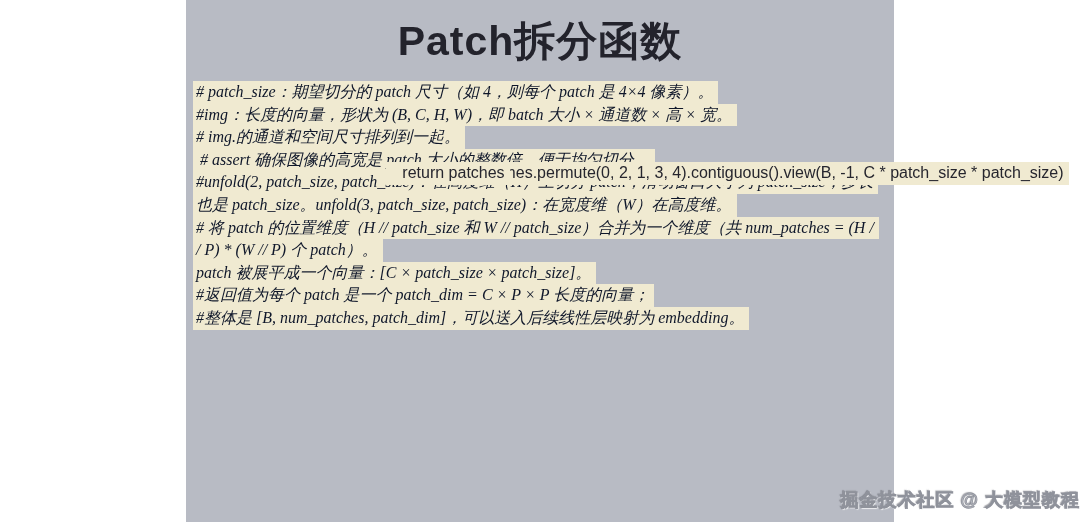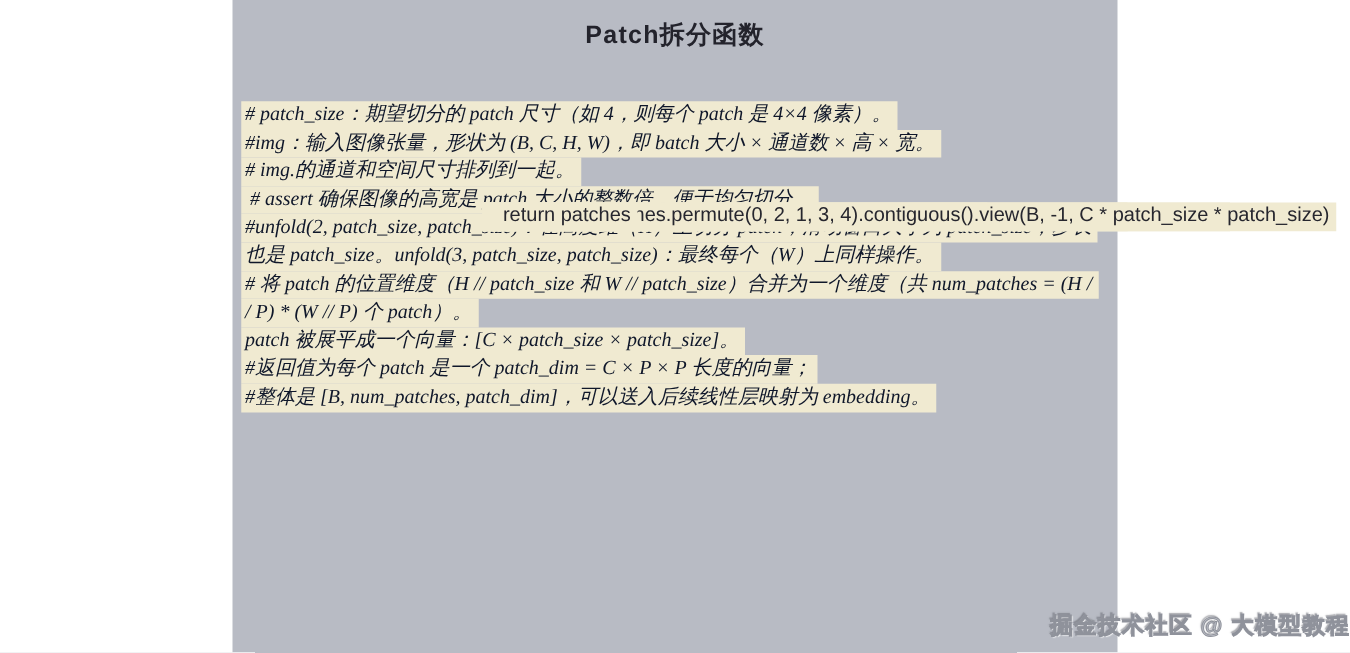--- a/index.html
+++ b/index.html
@@ -22,21 +22,21 @@
     width: 708px;
     height: 522px;
     background: #b8bbc4;
   }
   .title {
     position: absolute;
     left: 186px;
     top: 14px;
     width: 708px;
     text-align: center;
-    font-size: 20px;
+    font-size: 41px;
     font-weight: 700;
     color: #23232c;
     letter-spacing: 1px;
     font-family: "Liberation Sans", sans-serif;
   }
   .code {
     position: absolute;
     left: 193px;
     top: 81px;
     width: 700px;
@@ -84,27 +84,27 @@
 
 <div class="stage">
   <div class="panel"></div>
 
   <div class="title">Patch拆分函数</div>
 
   <div class="code">
     <div class="line code"><span class="hl">def split_patches(img, patch_size):</span></div>
     <div class="line comment"><span class="hl"># patch_size：期望切分的 patch 尺寸（如 4，则每个 patch 是 4×4 像素）。</span></div>
     <div class="line code"><span class="hl">   B, C, H, W = img.shape</span></div>
-    <div class="line comment"><span class="hl">#img：输入图像张量，形状为 (B, C, H, W)，即 batch 大小 × 通道数 × 高 × 宽。</span></div>
+    <div class="line comment"><span class="hl">#img：长度的向量，形状为 (B, C, H, W)，即 batch 大小 × 通道数 × 高 × 宽。</span></div>
     <div class="line comment"><span class="hl"># img.的通道和空间尺寸排列到一起。</span></div>
     <div class="line code"><span class="hl">   assert H % patch_size == 0 and W % patch_size == 0</span></div>
     <div class="line comment"><span class="hl"> # assert 确保图像的高宽是 patch 大小的整数倍，便于均匀切分。</span></div>
     <div class="line code"><span class="hl">   patches = img.unfold(2, patch_size, patch_size).unfold(3, patch_size, patch_size)</span></div>
     <div class="line comment"><span class="hl">#unfold(2, patch_size, patch_size)：在高度维（H）上切分 patch，滑动窗口大小为 patch_size，步长</span></div>
-    <div class="line comment"><span class="hl">也是 patch_size。unfold(3, patch_size, patch_size)：最终每个（W）上同样操作。</span></div>
+    <div class="line comment"><span class="hl">也是 patch_size。unfold(3, patch_size, patch_size)：在宽度维（W）在高度维。</span></div>
     <div class="line code"><span class="hl">   patches = patches.contiguous().view(B, C, -1, patch_size, patch_size)</span></div>
     <div class="line comment"><span class="hl"># 将 patch 的位置维度（H // patch_size 和 W // patch_size）合并为一个维度（共 num_patches = (H /</span></div>
     <div class="line comment"><span class="hl">/ P) * (W // P) 个 patch）。</span></div>
     <div class="line code"><span class="hl">   patches = patches.permute(0, 2, 1, 3, 4).contiguous().view(B, -1, C * patch_size * patch_size)</span></div>
     <div class="line comment"><span class="hl">patch 被展平成一个向量：[C × patch_size × patch_size]。</span></div>
     <div class="line code"><span class="hl">   return patches</span></div>
     <div class="line comment"><span class="hl">#返回值为每个 patch 是一个 patch_dim = C × P × P 长度的向量；</span></div>
     <div class="line comment"><span class="hl">#整体是 [B, num_patches, patch_dim]，可以送入后续线性层映射为 embedding。</span></div>
   </div>
 

